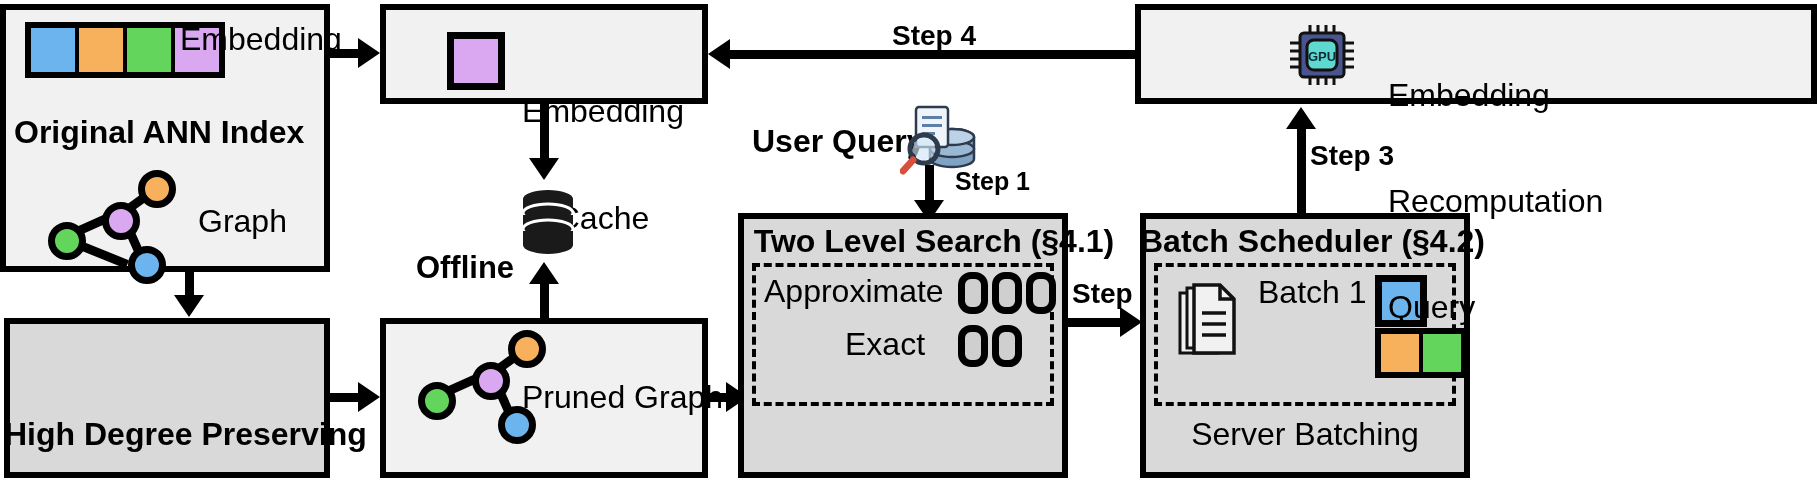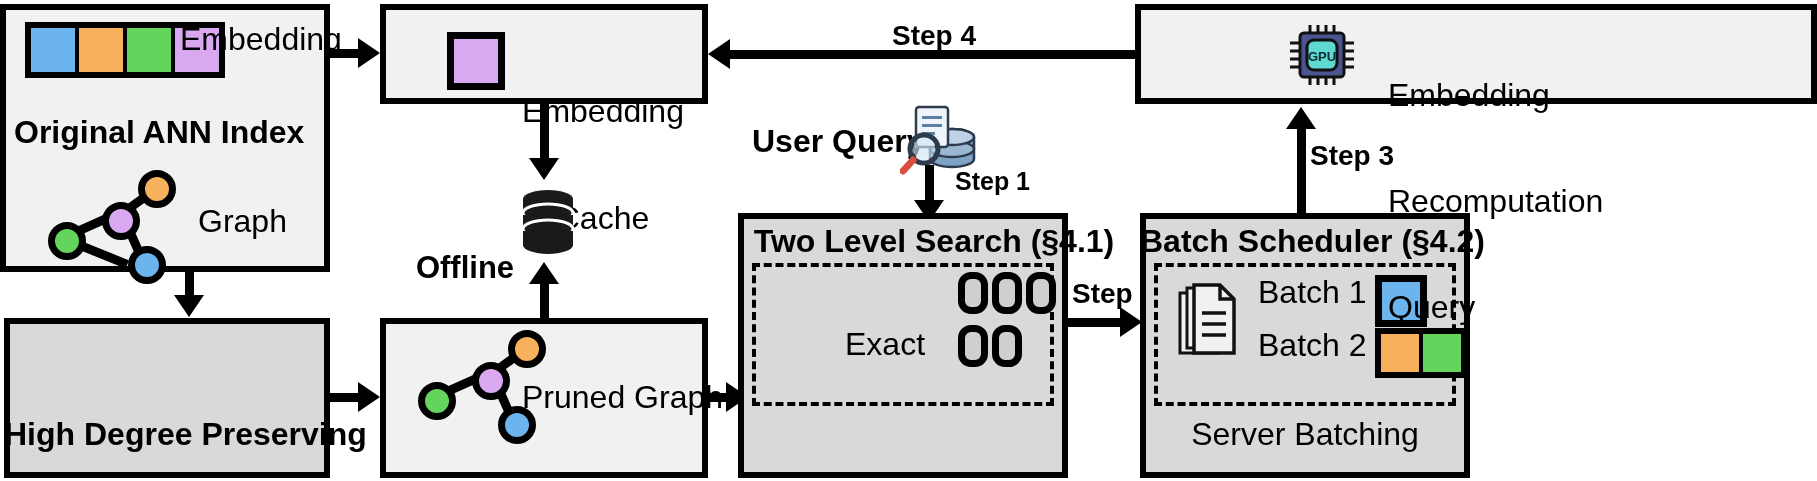--- a/index.html
+++ b/index.html
@@ -158,20 +158,21 @@
 
   <div class="arrow-line" style="left:925px;top:165px;width:9px;height:38px;"></div>
   <div class="ah ah-down" style="left:914px;top:200px;"></div>
 
   <div class="box gray" style="left:738px;top:213px;width:330px;height:265px;">
   </div>
   <div class="lbl ctr bold" style="left:738px;top:224px;width:392px;font-size:32px;">Two Level Search (§4.1)</div>
 
   <div class="dashed" style="left:752px;top:263px;width:302px;height:143px;"></div>
 
+  <div class="lbl" style="left:764px;top:274px;font-size:32px;">Approximate</div>
   <div class="slot" style="left:958px;top:272px;width:30px;height:42px;"></div>
   <div class="slot" style="left:992px;top:272px;width:30px;height:42px;"></div>
   <div class="slot" style="left:1026px;top:272px;width:30px;height:42px;"></div>
 
   <div class="lbl" style="left:845px;top:327px;font-size:32px;">Exact</div>
   <div class="slot" style="left:958px;top:325px;width:30px;height:42px;"></div>
   <div class="slot" style="left:992px;top:325px;width:30px;height:42px;"></div>
 
 
   <div class="lbl bold" style="left:1072px;top:278px;font-size:28px;">Step 2</div>
@@ -190,21 +191,20 @@
     <path d="M18 2 h26 l14 14 v54 h-40 z" fill="#f1f1f1" stroke="#111" stroke-width="3.5"></path>
     <path d="M44 2 v14 h14" fill="none" stroke="#111" stroke-width="3.5"></path>
     <line x1="26" y1="30" x2="50" y2="30" stroke="#111" stroke-width="3.5"></line>
     <line x1="26" y1="41" x2="50" y2="41" stroke="#111" stroke-width="3.5"></line>
     <line x1="26" y1="52" x2="50" y2="52" stroke="#111" stroke-width="3.5"></line>
   </svg>
 
   <div class="lbl" style="left:1258px;top:275px;font-size:32px;">Batch 1</div>
   <div class="chip-solo" style="left:1375px;top:275px;width:38px;height:38px;background:#6cb4ee;"></div>
 
-  <div class="lbl" style="left:1258px;top:328px;font-size:32px;">Batch 2</div>
   <div class="chip-row" style="left:1375px;top:328px;">
     <div class="chip" style="width:38px;height:38px;background:#f7b05b;"></div>
     <div class="chip" style="width:38px;height:38px;background:#63d45c;"></div>
   </div>
 
   <div class="lbl ctr" style="left:1140px;top:417px;width:330px;font-size:32px;">Server Batching</div>
 
   <div class="lbl bold" style="left:1310px;top:140px;font-size:28px;text-align:right;">Step 3</div>
   <div class="arrow-line" style="left:1297px;top:128px;width:9px;height:86px;"></div>
   <div class="ah ah-up" style="left:1286px;top:107px;"></div>

